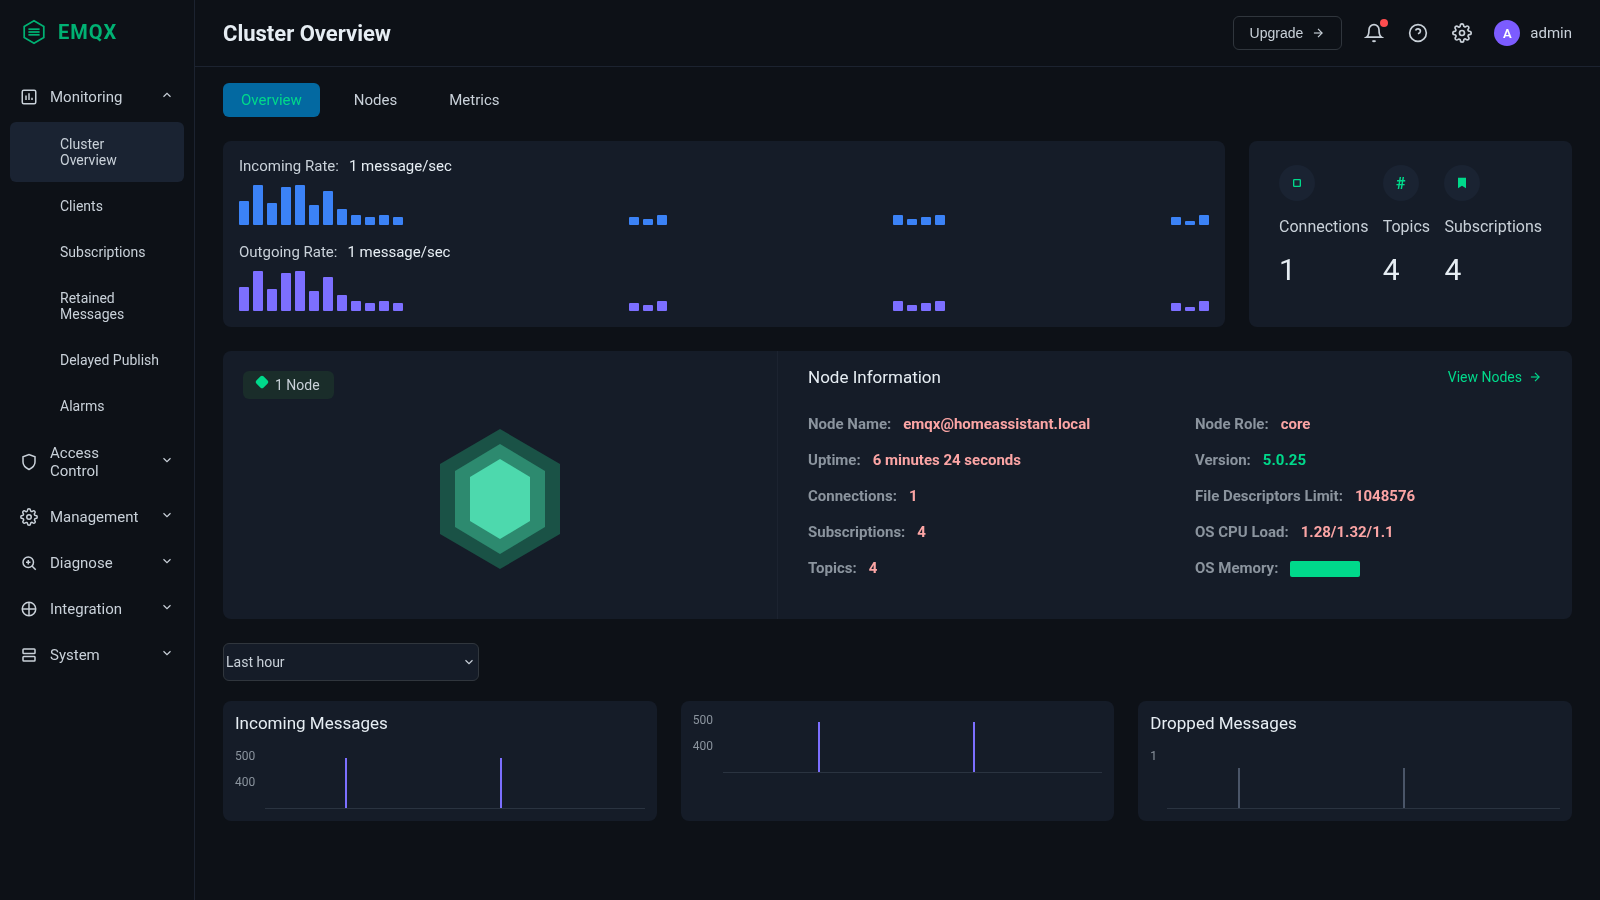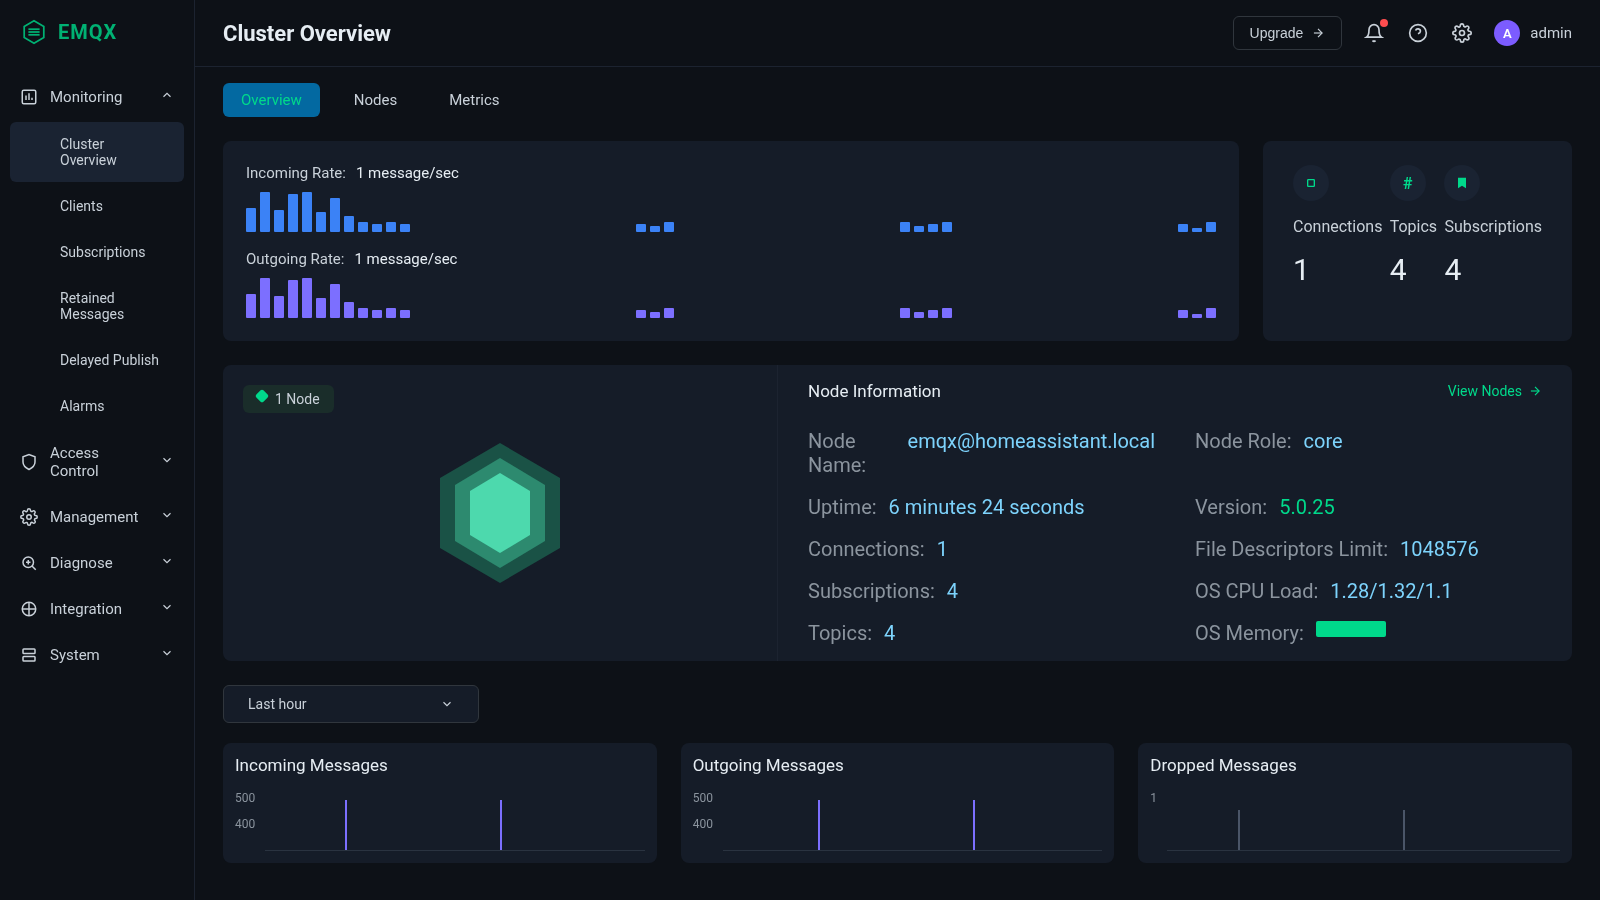--- a/index.html
+++ b/index.html
@@ -147,21 +147,21 @@
   color: #00d98b;
 }
 .row1 {
   display: flex;
   gap: 24px;
   margin-bottom: 24px;
 }
 .rate-card {
   background: #151c28;
   border-radius: 8px;
-  padding: 23px;
+  padding: 16px;
   flex: 0 0 598px;
 }
 .rate-row {
   display: flex;
   align-items: center;
   gap: 10px;
   font-size: 15px;
   margin-bottom: 8px;
 }
 .rate-label { color: #c9d1d9; }
@@ -258,33 +258,33 @@
   align-items: center;
   gap: 6px;
   cursor: pointer;
 }
 .info-grid {
   display: grid;
   grid-template-columns: 1fr 1fr;
   row-gap: 18px;
   column-gap: 40px;
 }
-.info-pair { display: flex; gap: 12px; font-size: 20px; align-items: flex-start;}
+.info-pair { display: flex; gap: 12px; font-size: 15px; align-items: flex-end; font-weight: bold;}
 .info-label { color: #8b949e; }
-.info-value { color: #7dd3fc; }
+.info-value { color: #fca5a5; }
 .info-value.green { color: #00d98b; }
 .mem-bar {
   width: 70px;
   height: 16px;
   background: #00d98b;
   border-radius: 2px;
 }
 .time-select {
   width: 256px;
-  padding: 10px 24px;
+  padding: 10px 2px;
   background: #151c28;
   border: 1px solid #30363d;
   border-radius: 6px;
   display: flex;
   align-items: center;
   justify-content: space-between;
   font-size: 14px;
   margin-bottom: 20px;
   cursor: pointer;
 }
@@ -650,21 +650,20 @@
             <span>500</span>
             <span>400</span>
           </div>
           <div class="chart-area">
             <div class="spike" style="left:21%;height:50px"></div>
             <div class="spike" style="left:62%;height:50px"></div>
           </div>
         </div>
       </div>
       <div class="chart-card">
-        <div class="chart-title">Outgoing Messages</div>
         <div class="chart-body">
           <div class="y-axis">
             <span>500</span>
             <span>400</span>
           </div>
           <div class="chart-area">
             <div class="spike" style="left:25%;height:50px"></div>
             <div class="spike" style="left:66%;height:50px"></div>
           </div>
         </div>

